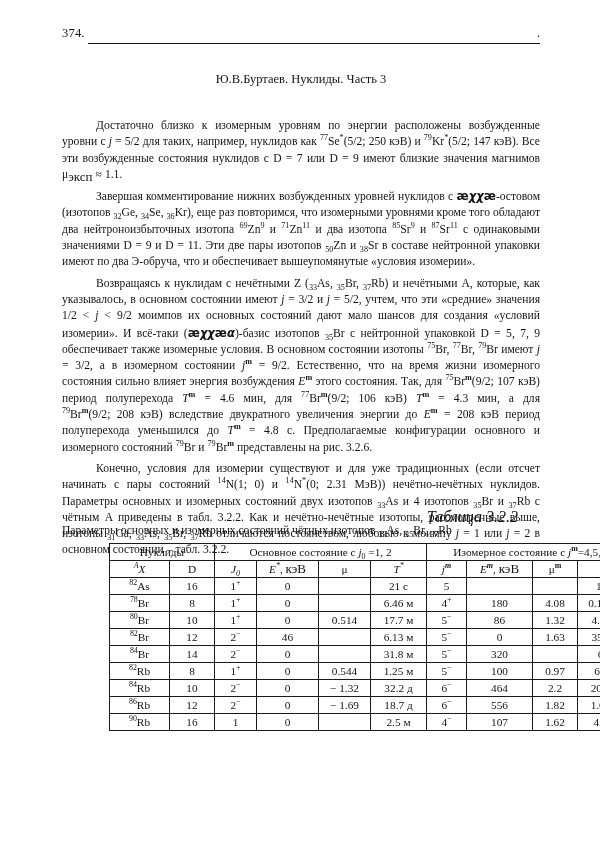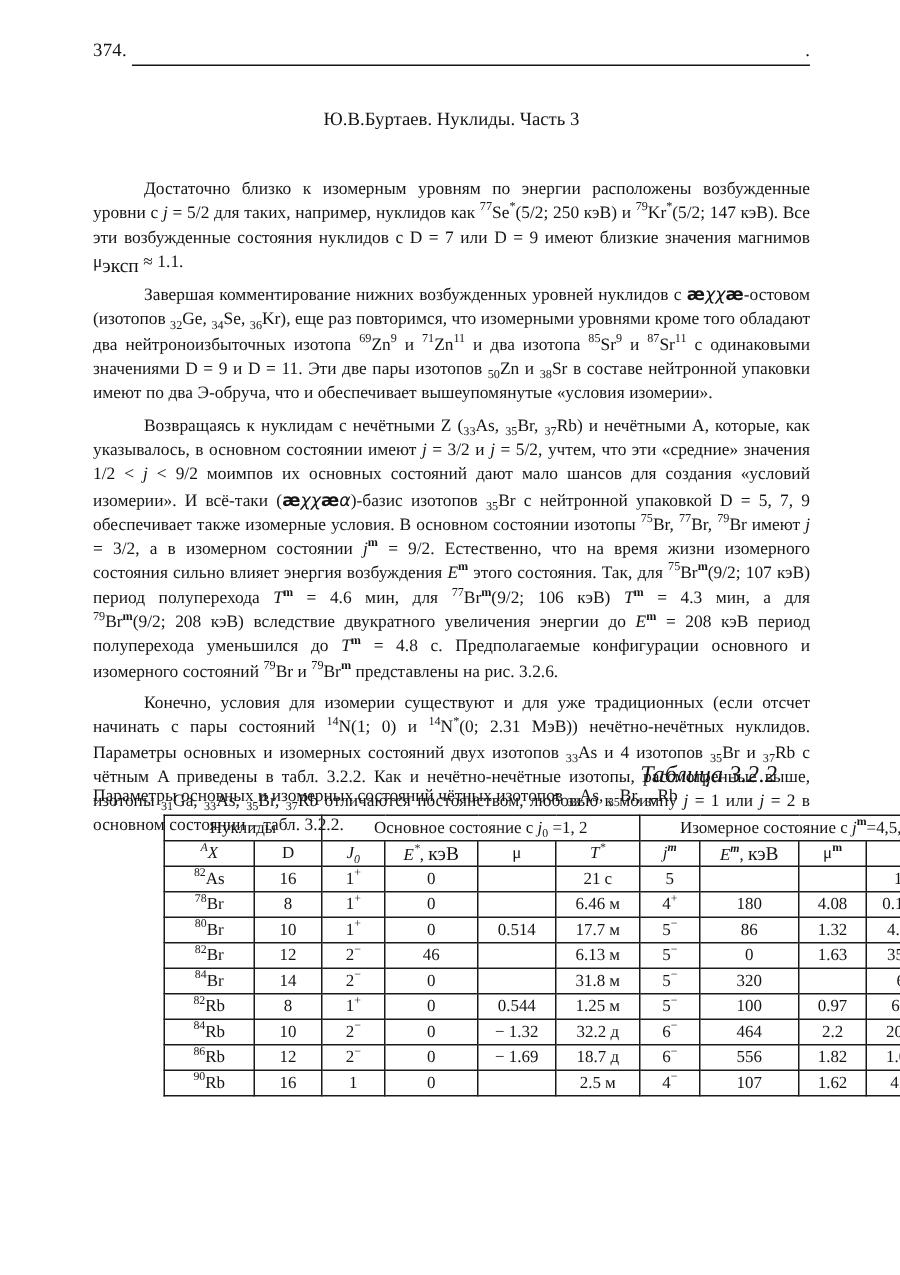--- a/index.html
+++ b/index.html
@@ -80,21 +80,21 @@
   p.par + p.par { margin-top: 5px; }
 
   sup, sub {
     font-size: 70%;
     line-height: 0;
   }
   sup { vertical-align: super; }
   sub { vertical-align: sub; }
   .it { font-style: italic; }
   .bd { font-weight: bold; }
-  .grk { font-family: "DejaVu Sans", sans-serif; font-style: italic; font-weight: normal; }
+  .grk { font-family: "DejaVu Sans", sans-serif; font-style: italic; font-weight: bold; }
   .aeq { font-family: "DejaVu Sans", sans-serif; font-weight: bold; font-style: normal; }
   .nb { white-space: nowrap; }
 
   
   .tbl-num {
     position: absolute;
     left: 62px;
     top: 508px;
     width: 478px;
     text-align: right;

